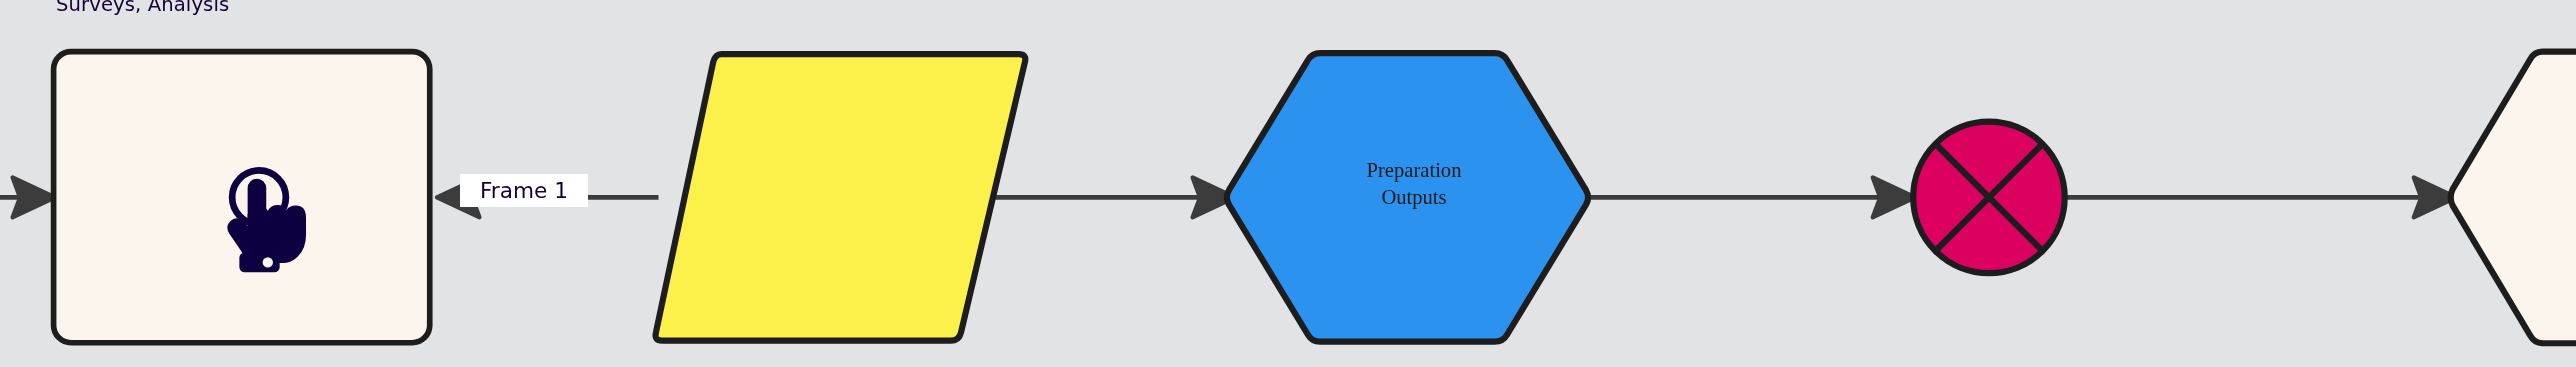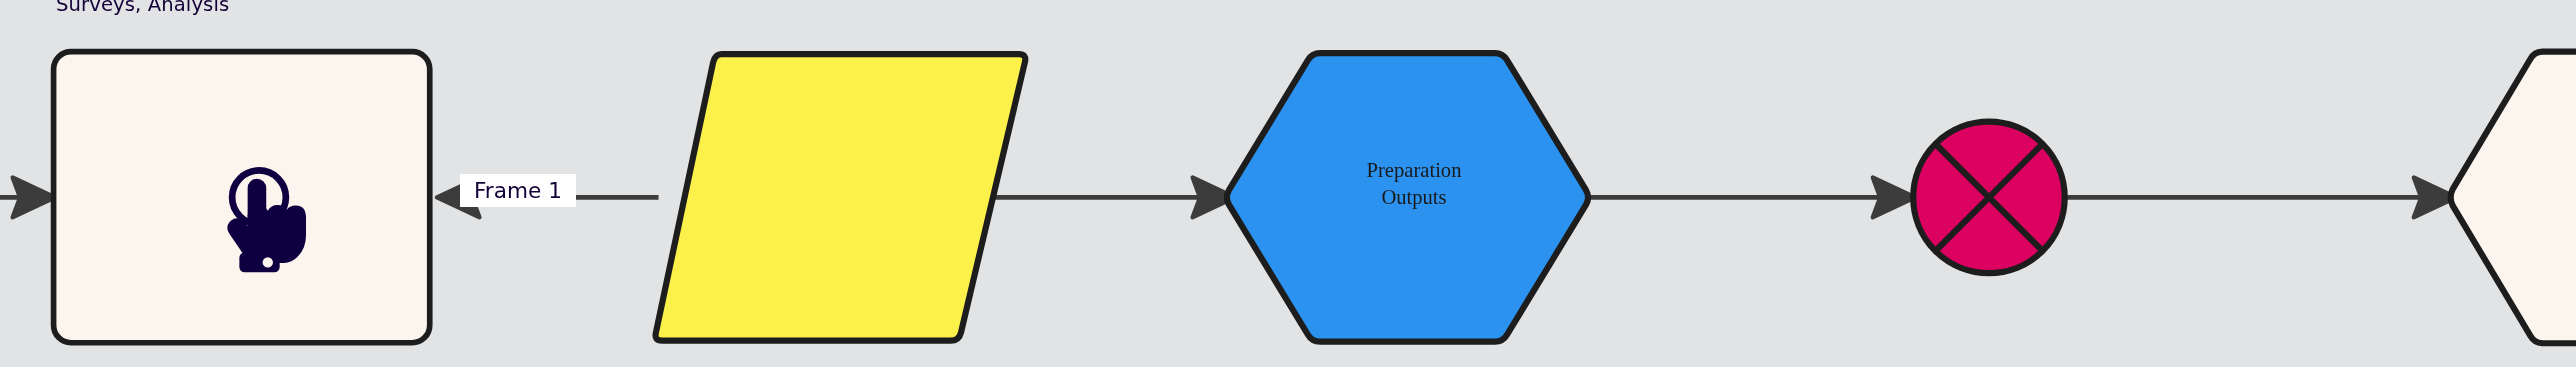--- a/index.html
+++ b/index.html
@@ -48,21 +48,21 @@
   .frame-label {
     position: absolute;
     left: 460px;
     top: 174px;
     background: #ffffff;
     color: #140038;
     font-family: "DejaVu Sans", sans-serif;
     font-size: 21.6px;
     line-height: 33px;
     height: 33px;
-    padding: 0 14px;
+    padding: 0 20px;
     white-space: nowrap;
   }
 </style>
 </head>
 <body>
 
 <div id="canvas">
 
   <div class="board-title">Surveys, Analysis</div>
 

